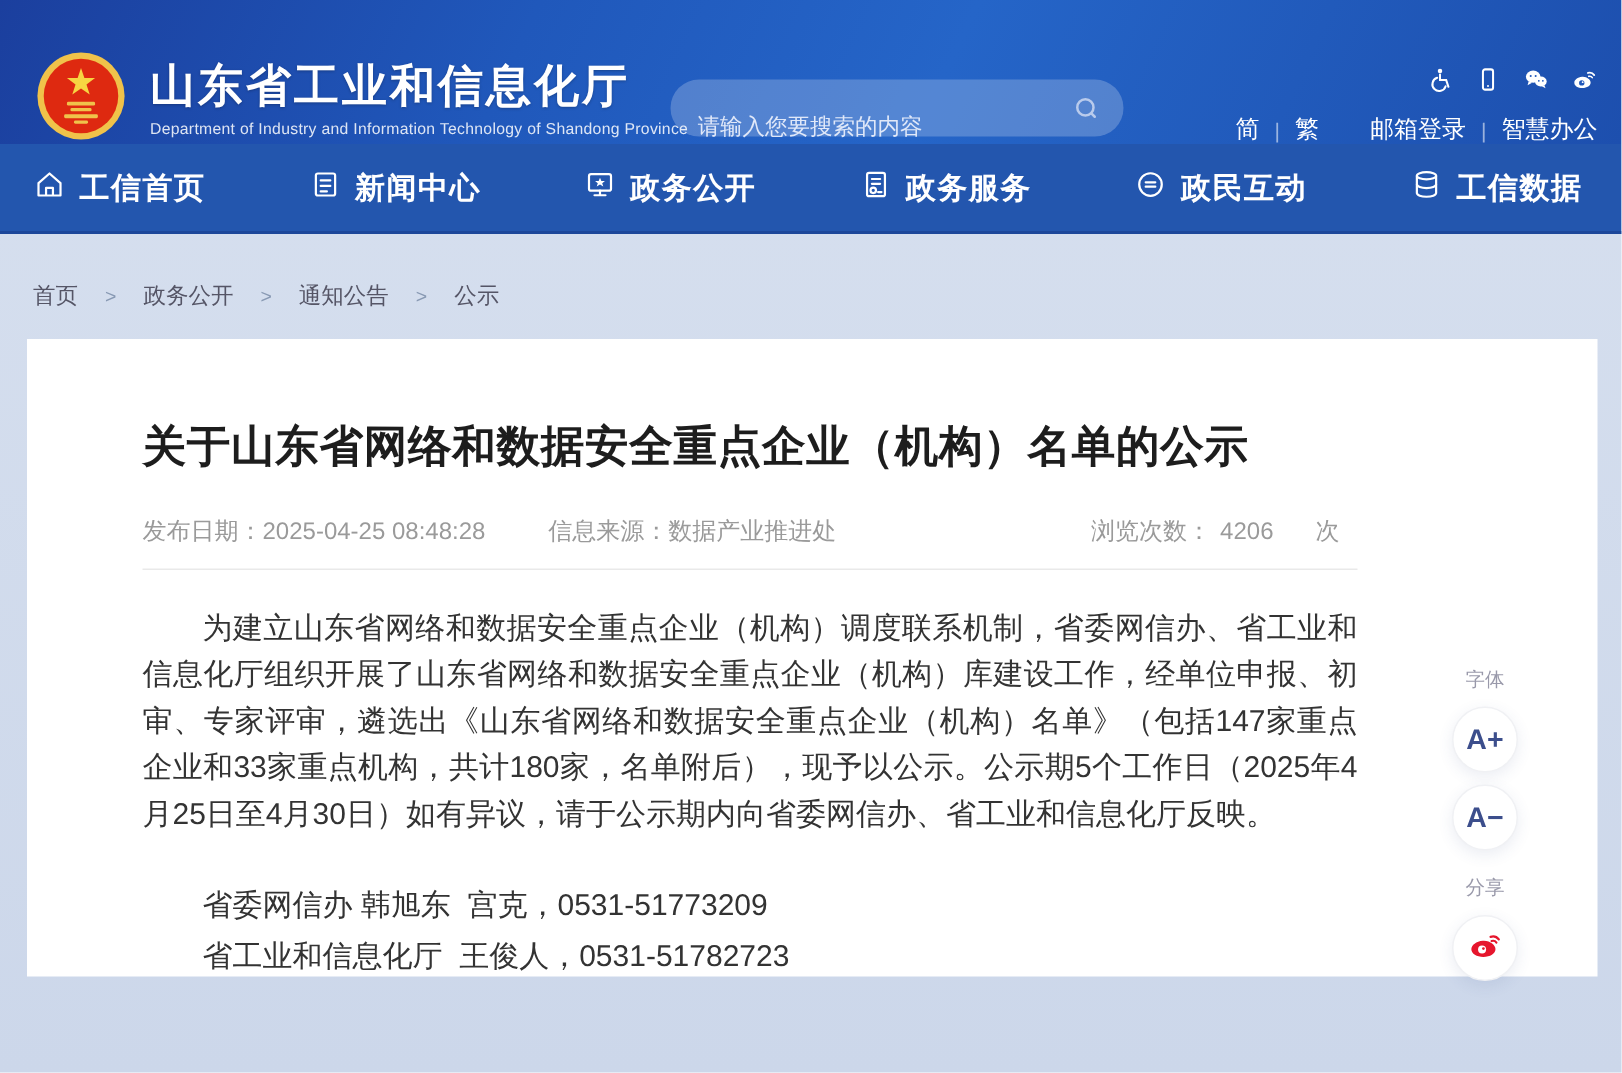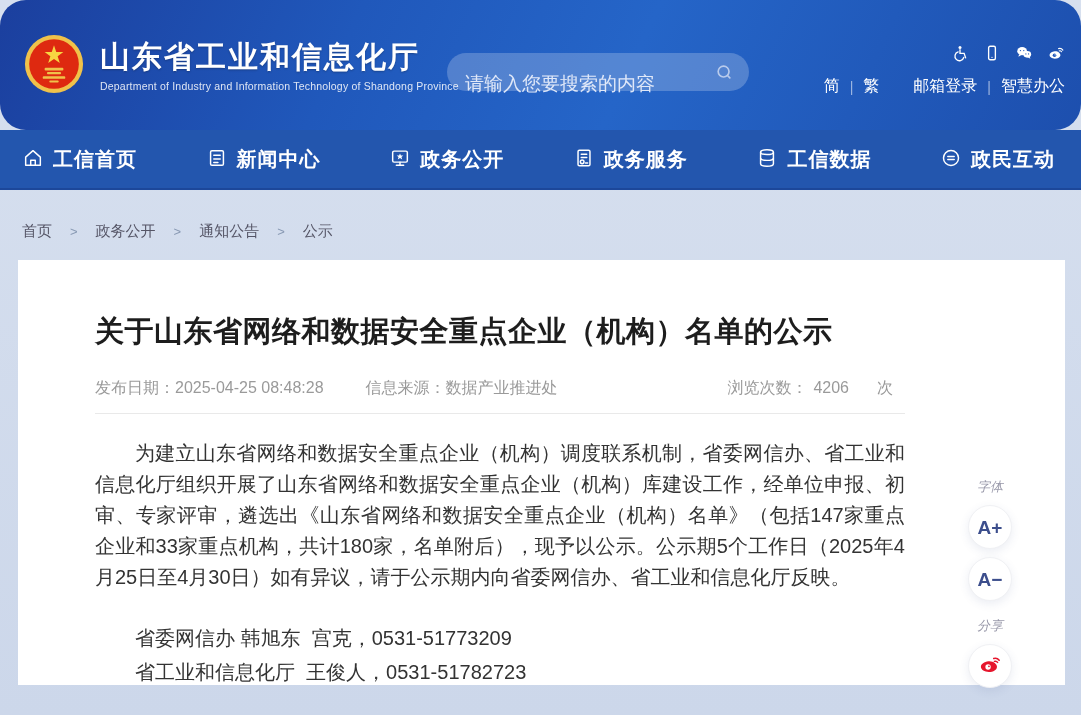--- a/index.html
+++ b/index.html
@@ -4,42 +4,41 @@
 <style>
   * { margin:0; padding:0; box-sizing:border-box; }
   html,body { width:1081px; height:715px; overflow:hidden; }
   body {
     font-family:"Liberation Sans","DejaVu Sans",sans-serif;
     background:linear-gradient(180deg,#d7e0ef 0%,#ccd7ea 100%);
   }
 
   
   .header {
-    height:130px;
+    height:96px;
     background:linear-gradient(115deg,#1b3f9e 0%,#2058bb 32%,#2565c8 58%,#1d4fae 100%);
     position:relative;
-    border-radius:26px;
   }
   .logo-area { position:absolute; left:24px; top:34px; display:flex; align-items:center; cursor:pointer; }
   .emblem { width:60px; height:60px; flex:0 0 auto; }
   .site-title-block { margin-left:16px; }
   .site-title {
     color:#fff; font-size:30px; font-weight:700; letter-spacing:2px;
     text-shadow:0 1px 2px rgba(0,0,0,.25); line-height:1.15;
   }
   .site-subtitle { color:rgba(255,255,255,.85); font-size:10.5px; margin-top:5px; letter-spacing:.2px; }
 
   .search-box {
     position:absolute; left:447px; top:53px; width:302px; height:38px;
     background:rgba(255,255,255,.22); border-radius:19px;
     display:flex; align-items:center; padding:0 14px 0 18px;
   }
   .search-box input {
     flex:1; background:transparent; border:none; outline:none;
-    color:#fff; font-size:19px; font-family:inherit;margin-top:24px;
+    color:#fff; font-size:15px; font-family:inherit;margin-top:24px;
   }
   .search-box input::placeholder { color:#e8eefb; opacity:.95; }
   .search-btn { width:22px; height:22px; cursor:pointer; display:flex; align-items:center; justify-content:center; }
 
   .utility { position:absolute; right:16px; top:44px; text-align:right; }
   .utility-icons { display:flex; gap:14px; justify-content:flex-end; align-items:center; }
   .u-icon { width:18px; height:18px; cursor:pointer; display:inline-flex; }
   .utility-links { margin-top:14px; display:flex; align-items:center; color:#fff; font-size:16px; }
   .utility-links .sep { color:rgba(255,255,255,.55); margin:0 10px; font-size:14px; }
   .utility-links .gap { width:34px; }
@@ -79,21 +78,21 @@
 
   .body-para {
     margin-top:24px; font-size:20px; color:#333; line-height:31px;
     text-indent:2em; text-align:justify;
   }
   .contacts { margin-top:28px; }
   .contact-line { font-size:20px; color:#333; line-height:34px; text-indent:2em; white-space:pre-wrap; }
 
   
   .tools { position:absolute; left:950px; top:218px; width:44px; text-align:center; }
-  .tool-label { font-size:13px; color:#99a;font-style:italic; }
+  .tool-label { font-size:13px; color:#99a; }
   .tool-circle {
     width:44px; height:44px; border-radius:50%; background:#fff;
     border:1px solid #f0f1f4; box-shadow:0 3px 10px rgba(60,80,140,.10);
     display:flex; align-items:center; justify-content:center;
     cursor:pointer; margin:0 auto;
   }
   .font-plus-btn { margin-top:9px; }
   .font-minus-btn { margin-top:8px; }
   .tool-circle .az { color:#3c4e8c; font-weight:700; font-size:19px; line-height:1; }
   .share-label { margin-top:16px; }
@@ -217,35 +216,35 @@
         <path d="M9 8 h6 M9 11.5 h6" stroke-linecap="round"></path>
         <circle cx="10" cy="16.2" r="2"></circle>
         <path d="M13.5 17.5 h2.5" stroke-linecap="round"></path>
       </svg>
     </span>
     <span class="nav-label">政务服务</span>
   </div>
   <div class="nav-item">
     <span>
       <svg viewBox="0 0 24 24" fill="none" stroke="#fff" stroke-width="1.6">
+        <circle cx="12" cy="12" r="8.2"></circle>
+        <path d="M8.5 10.4 h7 M8.5 13.6 h7" stroke-linecap="round"></path>
+      </svg>
+    </span>
+    <span class="nav-label">政民互动</span>
+  </div>
+  <div class="nav-item">
+    <span>
+      <svg viewBox="0 0 24 24" fill="none" stroke="#fff" stroke-width="1.6">
         <ellipse cx="12" cy="5.6" rx="7" ry="2.6"></ellipse>
         <path d="M5 5.6 V18.2 c0 1.5 3.1 2.7 7 2.7 s7 -1.2 7 -2.7 V5.6"></path>
         <path d="M5 11.9 c0 1.5 3.1 2.7 7 2.7 s7 -1.2 7 -2.7"></path>
       </svg>
     </span>
     <span class="nav-label">工信数据</span>
-  </div>
-  <div class="nav-item">
-    <span>
-      <svg viewBox="0 0 24 24" fill="none" stroke="#fff" stroke-width="1.6">
-        <circle cx="12" cy="12" r="8.2"></circle>
-        <path d="M8.5 10.4 h7 M8.5 13.6 h7" stroke-linecap="round"></path>
-      </svg>
-    </span>
-    <span class="nav-label">政民互动</span>
   </div>
 </div>
 
 <div class="breadcrumb">
   <span class="crumb">首页</span>
   <span class="crumb-sep">&gt;</span>
   <span class="crumb">政务公开</span>
   <span class="crumb-sep">&gt;</span>
   <span class="crumb">通知公告</span>
   <span class="crumb-sep">&gt;</span>

